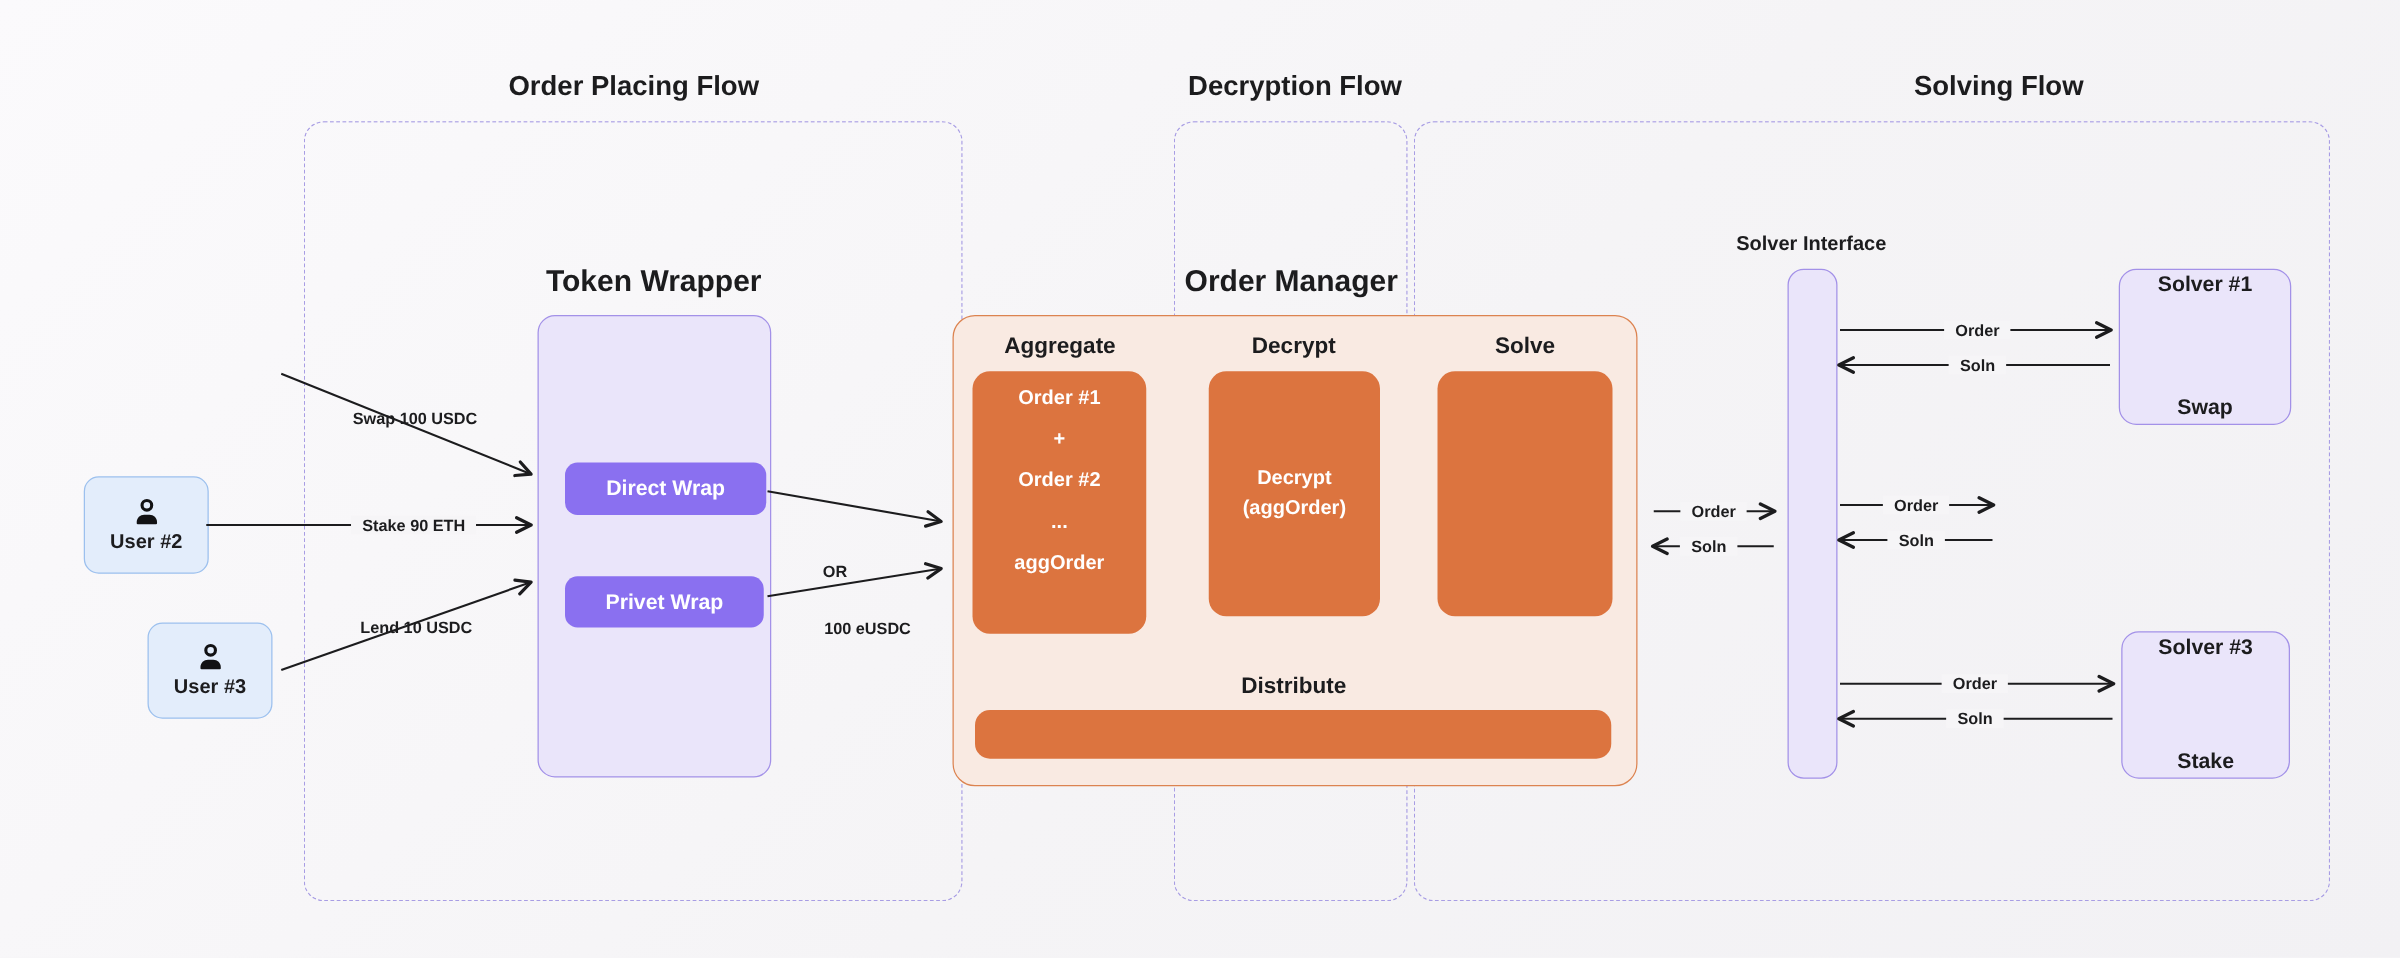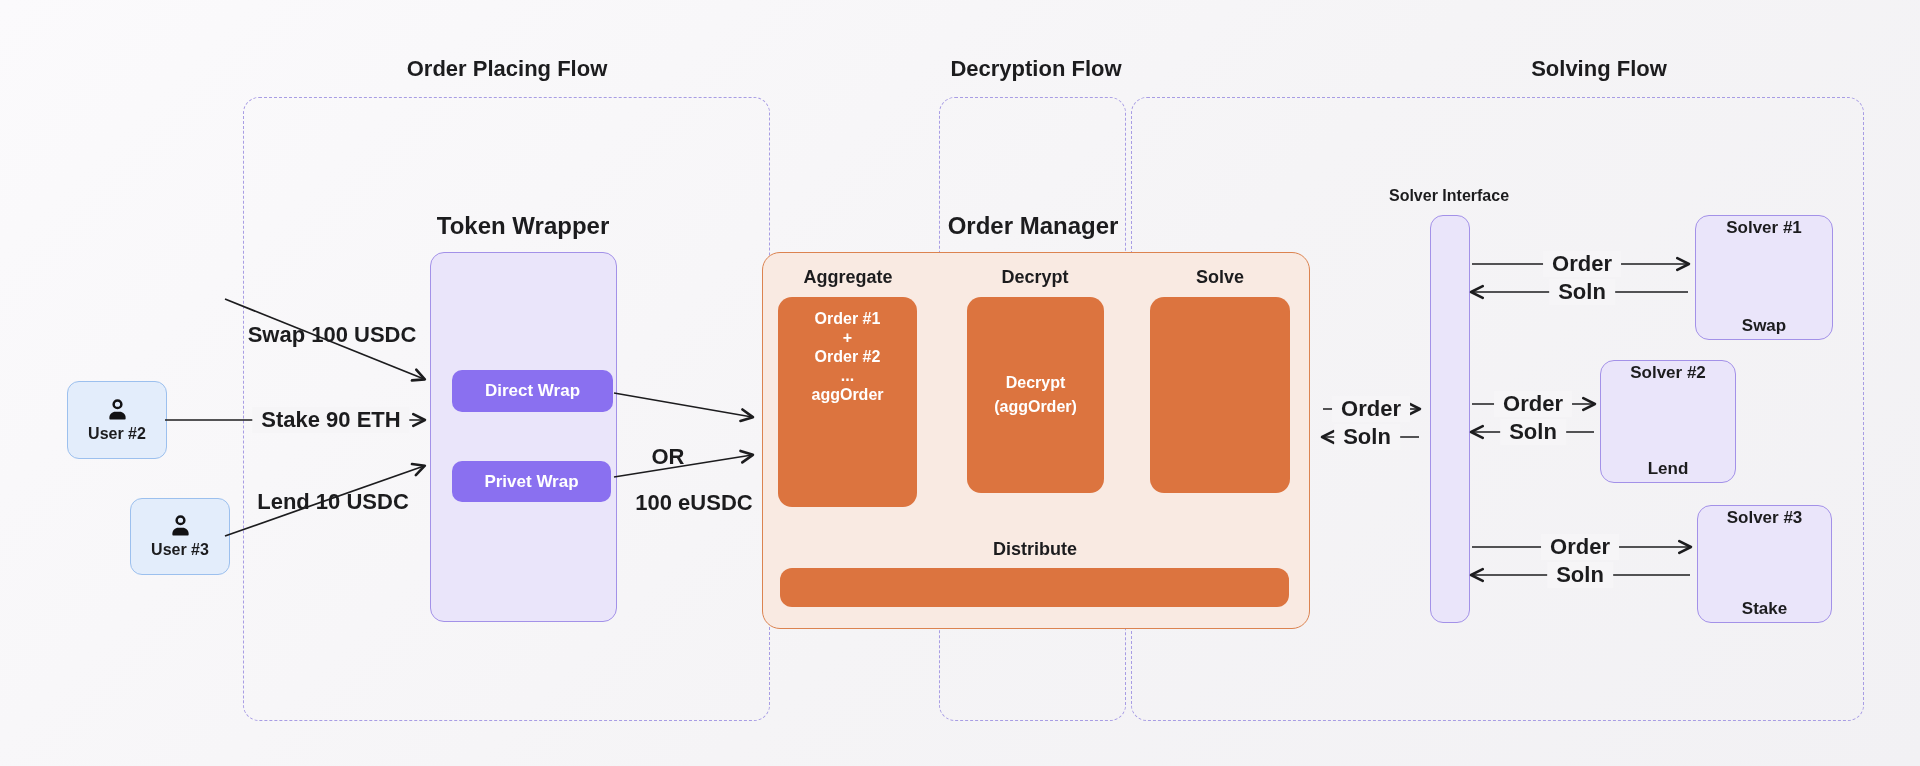--- a/index.html
+++ b/index.html
@@ -19,21 +19,21 @@
     display:flex;flex-direction:column;align-items:center;justify-content:center;gap:2px;z-index:3;}
   .user-box .label{font-size:16px;font-weight:600;}
   .panel-lav{background:var(--lav);border:1.6px solid var(--lavBorder);border-radius:14px;z-index:2;}
   .wrap-btn{background:var(--btn);color:#fff;border:none;border-radius:10px;font-size:17px;font-weight:600;
     display:flex;align-items:center;justify-content:center;z-index:4;font-family:inherit;}
   .om-panel{background:var(--peach);border:1.6px solid var(--peachBorder);border-radius:18px;z-index:2;}
   .orange-panel{background:var(--orange);border-radius:14px;z-index:3;display:flex;flex-direction:column;
     align-items:center;color:#fff;font-size:16px;font-weight:600;}
   .orange-panel .ln{line-height:1;}
   .col-label{font-size:18px;font-weight:700;white-space:nowrap;z-index:4;}
-  .flow-label{font-size:22px;font-weight:600;white-space:nowrap;z-index:4;}
+  .flow-label{font-size:13px;font-weight:600;white-space:nowrap;z-index:4;}
   .mask-label{background:var(--bg);padding:0 9px;z-index:4;}
   .solver-box{background:var(--lav);border:1.6px solid var(--lavBorder);border-radius:14px;z-index:3;
     display:flex;flex-direction:column;align-items:center;justify-content:space-between;font-size:17px;font-weight:600;line-height:1.45;}
   .iface-bar{background:var(--lav);border:1.6px solid var(--lavBorder);border-radius:13px;z-index:3;}
   svg.overlay{position:absolute;left:0;top:0;z-index:3;pointer-events:none;}
   .person-icon{width:27px;height:25px;color:#121214;}
 </style>
 </head>
 <body>
 
@@ -47,40 +47,40 @@
   <div class="abs dashed-box" style="left:939px;top:97px;width:185px;height:622px;"></div>
   <div class="abs dashed-box" style="left:1131px;top:97px;width:731px;height:622px;"></div>
 
   <div class="abs user-box" style="left:67px;top:381px;width:98px;height:76px;">
     <svg class="person-icon" viewBox="0 0 24 24">
       <circle cx="12" cy="6" r="3.7" fill="none" stroke="currentColor" stroke-width="2.4"></circle>
       <path d="M4.2 20 v-1.2 c0-3.2 2.6-5.6 5.8-5.6 h4 c3.2 0 5.8 2.4 5.8 5.6 V20 q0 0.6 -0.8 0.6 h-14 q-0.8 0 -0.8 -0.6 z" fill="currentColor"></path>
     </svg>
     <div class="label">User #2</div>
   </div>
-  <div class="abs user-box" style="left:130px;top:498px;width:98px;height:75px;text-align:center;">
+  <div class="abs user-box" style="left:118px;top:498px;width:98px;height:75px;text-align:center;">
     <svg class="person-icon" viewBox="0 0 24 24">
       <circle cx="12" cy="6" r="3.7" fill="none" stroke="currentColor" stroke-width="2.4"></circle>
       <path d="M4.2 20 v-1.2 c0-3.2 2.6-5.6 5.8-5.6 h4 c3.2 0 5.8 2.4 5.8 5.6 V20 q0 0.6 -0.8 0.6 h-14 q-0.8 0 -0.8 -0.6 z" fill="currentColor"></path>
     </svg>
     <div class="label">User #3</div>
   </div>
 
   <div class="abs center box-title" style="left:523px;top:226px;">Token Wrapper</div>
   <div class="abs panel-lav" style="left:430px;top:252px;width:185px;height:368px;"></div>
   <div class="abs wrap-btn" style="left:452px;top:461px;width:159px;height:41px;">Privet Wrap</div>
   <div class="abs wrap-btn" style="left:452px;top:370px;width:161px;height:42px;">Direct Wrap</div>
 
   <div class="abs center box-title" style="left:1033px;top:226px;">Order Manager</div>
   <div class="abs om-panel" style="left:762px;top:252px;width:546px;height:375px;"></div>
   <div class="abs center col-label" style="left:848px;top:277px;">Aggregate</div>
   <div class="abs center col-label" style="left:1035px;top:277px;">Decrypt</div>
   <div class="abs center col-label" style="left:1220px;top:277px;">Solve</div>
 
-  <div class="abs orange-panel" style="left:778px;top:297px;width:139px;height:196px;padding-top:14px;gap:3px;">
+  <div class="abs orange-panel" style="left:778px;top:297px;width:139px;height:196px;padding-top:14px;gap:17px;">
     <div class="ln">Order #1</div>
     <div class="ln">+</div>
     <div class="ln">Order #2</div>
     <div class="ln">...</div>
     <div class="ln">aggOrder</div>
   </div>
   <div class="abs orange-panel" style="left:967px;top:297px;width:137px;height:196px;justify-content:center;gap:8px;">
     <div class="ln">Decrypt</div>
     <div class="ln">(aggOrder)</div>
   </div>
@@ -95,24 +95,20 @@
   <div class="abs center flow-label" style="left:332px;top:335px;">Swap 100 USDC</div>
   <div class="abs center flow-label mask-label" style="left:331px;top:420px;">Stake 90 ETH</div>
   <div class="abs center flow-label" style="left:333px;top:502px;">Lend 10 USDC</div>
 
   <div class="abs center flow-label" style="left:1449px;top:196px;font-size:16px;">Solver Interface</div>
   <div class="abs iface-bar" style="left:1430px;top:215px;width:38px;height:406px;"></div>
 
   <div class="abs solver-box" style="left:1695px;top:215px;width:136px;height:123px;">
     <div>Solver #1</div>
     <div>Swap</div>
-  </div>
-  <div class="abs solver-box" style="left:1600px;top:360px;width:134px;height:121px;">
-    <div>Solver #2</div>
-    <div>Lend</div>
   </div>
   <div class="abs solver-box" style="left:1697px;top:505px;width:133px;height:116px;">
     <div>Solver #3</div>
     <div>Stake</div>
   </div>
 
   <div class="abs center flow-label mask-label" style="left:1371px;top:409px;">Order</div>
   <div class="abs center flow-label mask-label" style="left:1367px;top:437px;">Soln</div>
   <div class="abs center flow-label mask-label" style="left:1582px;top:264px;">Order</div>
   <div class="abs center flow-label mask-label" style="left:1582px;top:292px;">Soln</div>

